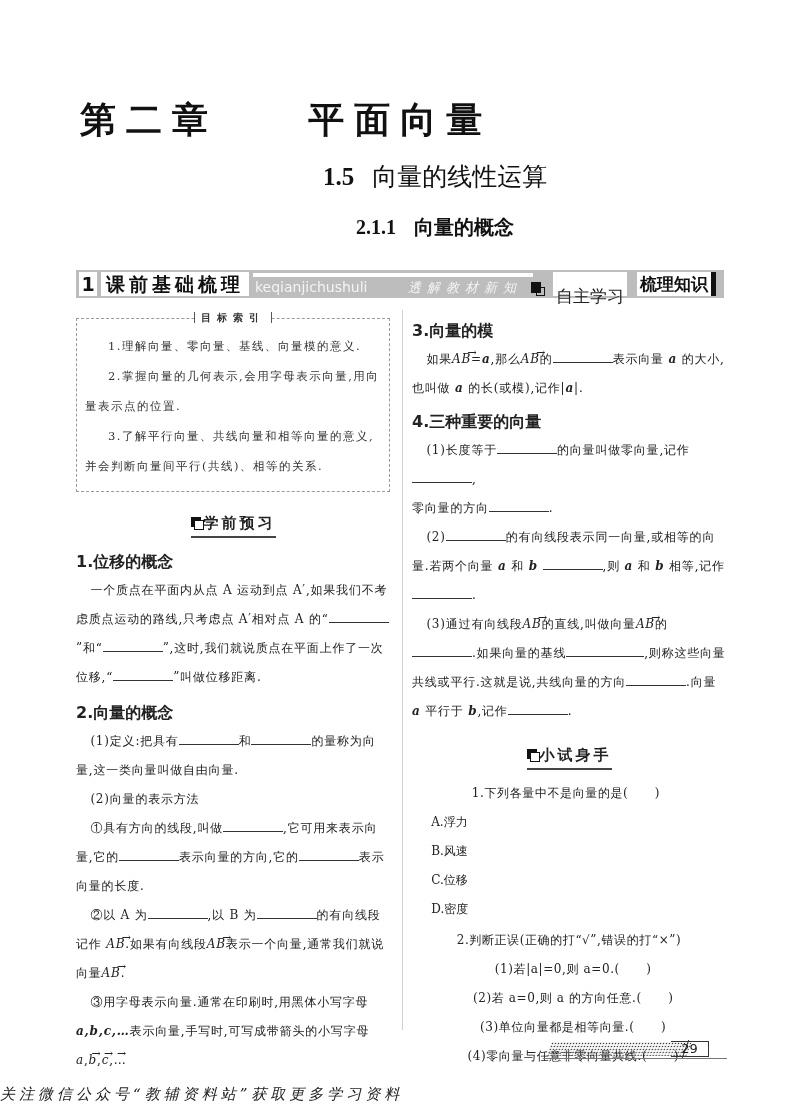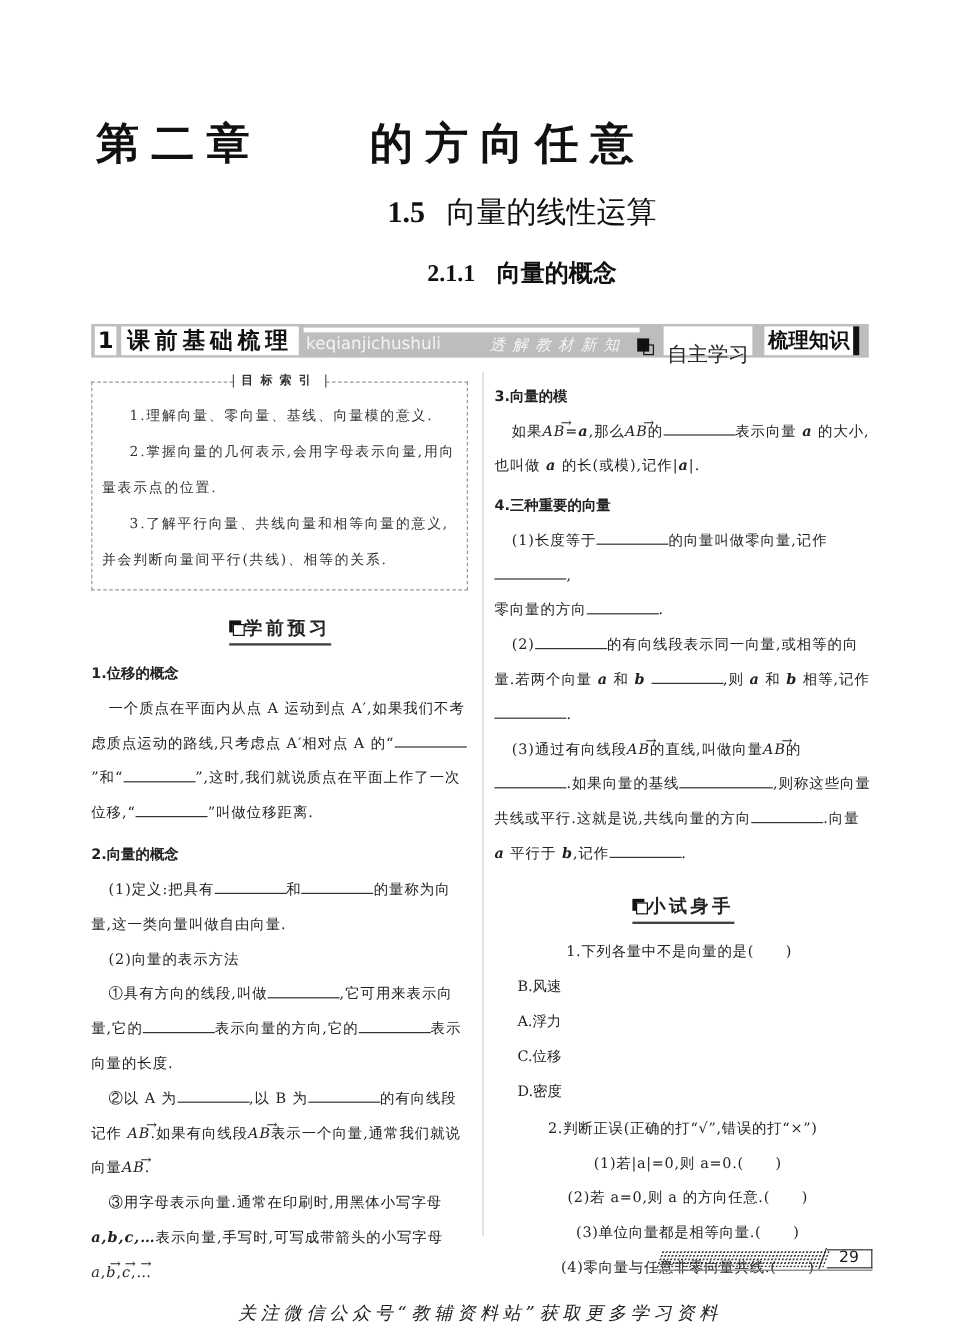--- a/index.html
+++ b/index.html
@@ -34,47 +34,47 @@
   .goal-box { position: relative; border: 1px dashed #999; margin-top: 6px; padding: 12px 8px 10px 8px; font-size: 11.5px; color: #333; line-height: 30px; }
   .goal-box .goal-title { position: absolute; top: -9px; left: 0; right: 0; text-align: center; font-size: 10px; line-height: 16px; }
   .goal-box .goal-title span { background: #fff; padding: 0 6px; letter-spacing: 6px; font-weight: bold; border-left: 1px solid #555; border-right: 1px solid #555; }
   .goal-box p { text-indent: 2em; letter-spacing: 1.5px; }
 
   .sub-head { text-align: center; margin: 18px 0 8px 0; }
   .sub-head span { display: inline-block; font-family: "DejaVu Sans", sans-serif; font-weight: bold; font-size: 15px; letter-spacing: 3px; border-bottom: 2px solid #444; padding-bottom: 2px; line-height: 22px; }
   .sub-head .ico { display: inline-block; width: 10px; height: 10px; background: #111; margin-right: 3px; position: relative; border: none; padding: 0; vertical-align: 1px; }
   .sub-head .ico::after { content: ""; position: absolute; left: 3px; top: 3px; width: 8px; height: 8px; border: 1px solid #111; background: #fff; }
 
-  .h { font-family: "DejaVu Sans", sans-serif; font-weight: bold; font-size: 12px; margin-top: 4px; }
+  .h { font-family: "DejaVu Sans", sans-serif; font-weight: bold; font-size: 16px; margin-top: 4px; }
   .p { text-indent: 1.2em; padding-left: 0; letter-spacing: 0.8px; }
   .blank { display: inline-block; width: 48px; border-bottom: 1px solid #333; height: 14px; vertical-align: baseline; }
   .blank.w { width: 60px; }
   .vec { position: relative; font-style: italic; }
   .vec::before { content: "→"; position: absolute; left: 1px; top: -14px; font-size: 11px; font-style: normal; letter-spacing: -2px; }
   .bold { font-weight: bold; font-style: italic; }
 
   .q-row { display: flex; justify-content: center; letter-spacing: 0.6px; }
   .q-row .paren { white-space: pre; padding-right: 6px; }
   .opt { padding-left: 1.6em; }
   .judge { padding-left: 1.2em; }
 
   .page-num { position: absolute; left: 549px; top: 1040px; width: 176px; height: 18px; }
   .page-num .dots { position: absolute; left: 0; top: 2px; width: 140px; height: 14px;
     background-image: radial-gradient(circle, #333 0.9px, transparent 1.1px);
     background-size: 3px 3px; transform: skewX(-20deg); }
-  .page-num .box { position: absolute; left: 140px; top: 1px; width: 38px; height: 16px; border: 1px solid #333; border-left: none; font-family: "DejaVu Sans", sans-serif; font-size: 13px; line-height: 14px; text-align: center; }
+  .page-num .box { position: absolute; left: 122px; top: 1px; width: 38px; height: 16px; border: 1px solid #333; border-left: none; font-family: "DejaVu Sans", sans-serif; font-size: 13px; line-height: 14px; text-align: center; }
   .page-num .slash { position: absolute; left: 136px; top: 0; width: 1px; height: 18px; background: #333; transform: skewX(-20deg); }
   .page-num .baseline { position: absolute; left: -6px; top: 18px; width: 184px; height: 1px; background: #777; }
 
-  .footer { position: absolute; left: 0; width: 800px; top: 1085px; text-align: center; font-family: "DejaVu Serif", serif; font-style: italic; font-size: 15px; letter-spacing: 4px; color: #222; }
+  .footer { position: absolute; left: 0; width: 800px; top: 1085px; text-align: left; font-family: "DejaVu Serif", serif; font-style: italic; font-size: 15px; letter-spacing: 4px; color: #222; }
 </style>
 </head>
 <body>
 
-<div class="chapter-title">第二章    的方向任意</div>
+<div class="chapter-title">第二章    平面向量</div>
 
 <div class="section-title">
   <span class="num">1.5</span><span>向量的线性运算</span>
 </div>
 
 <div class="subsection-title">
   <span class="num">2.1.1</span><span>向量的概念</span>
 </div>
 
 <div class="banner">
@@ -145,22 +145,22 @@
   </div>
 
   <div class="sub-head" style="margin-top:16px">
     <span><i class="ico"></i><b>小试身手</b></span>
   </div>
 
   <div class="q-row" style="margin-top:6px">
     <span>1.下列各量中不是向量的是</span>
       <span class="paren">(      )</span>
   </div>
+  <div class="opt">A.浮力</div>
   <div class="opt">B.风速</div>
-  <div class="opt">A.浮力</div>
   <div class="opt">C.位移</div>
   <div class="opt">D.密度</div>
 
   <div class="q-row" style="margin-top:2px">
     <span>2.判断正误(正确的打“√”,错误的打“×”)</span>
   </div>
   <div class="q-row judge">
       <span>(1)若|a|=0,则 a=0.</span>
       <span class="paren">(      )</span>
     </div>

